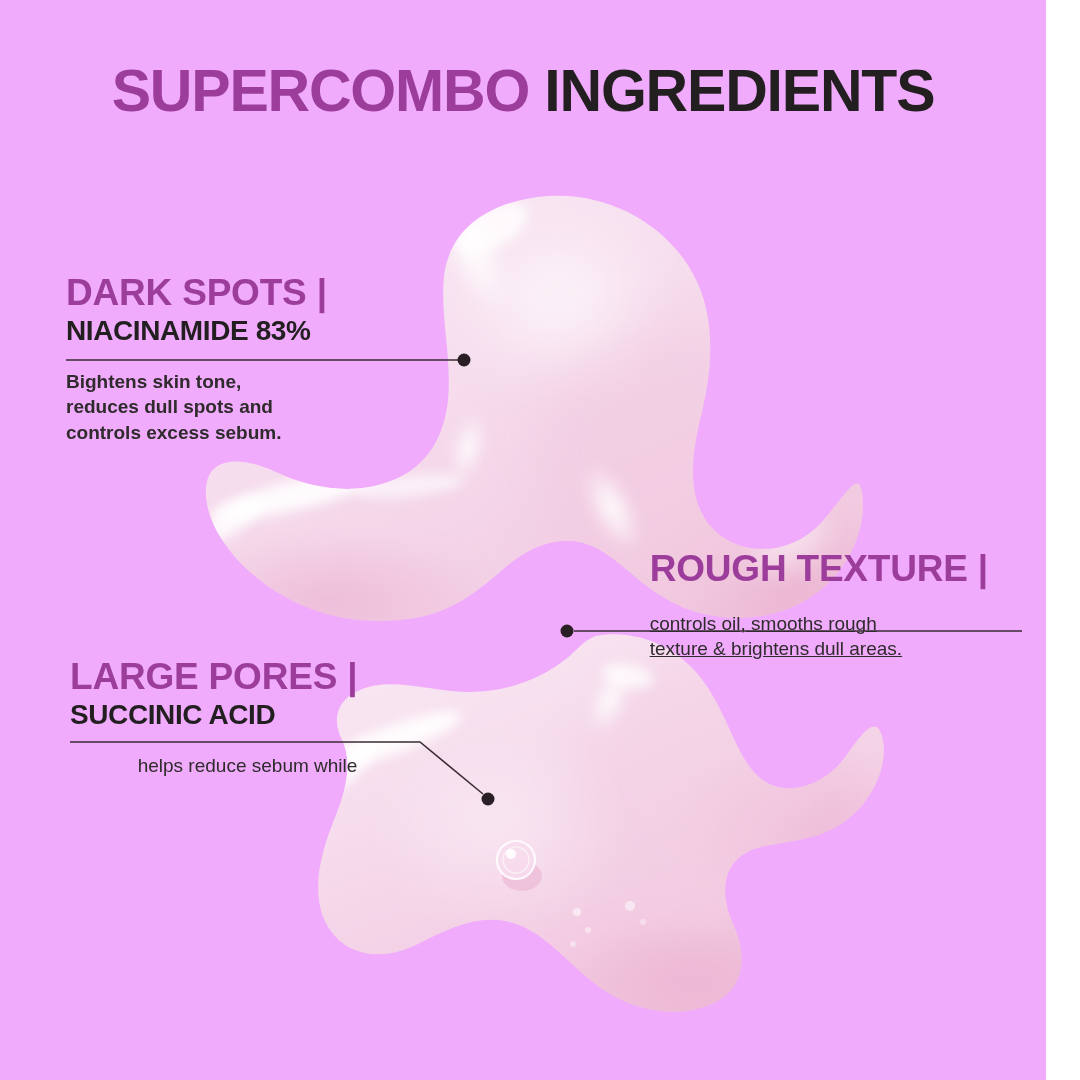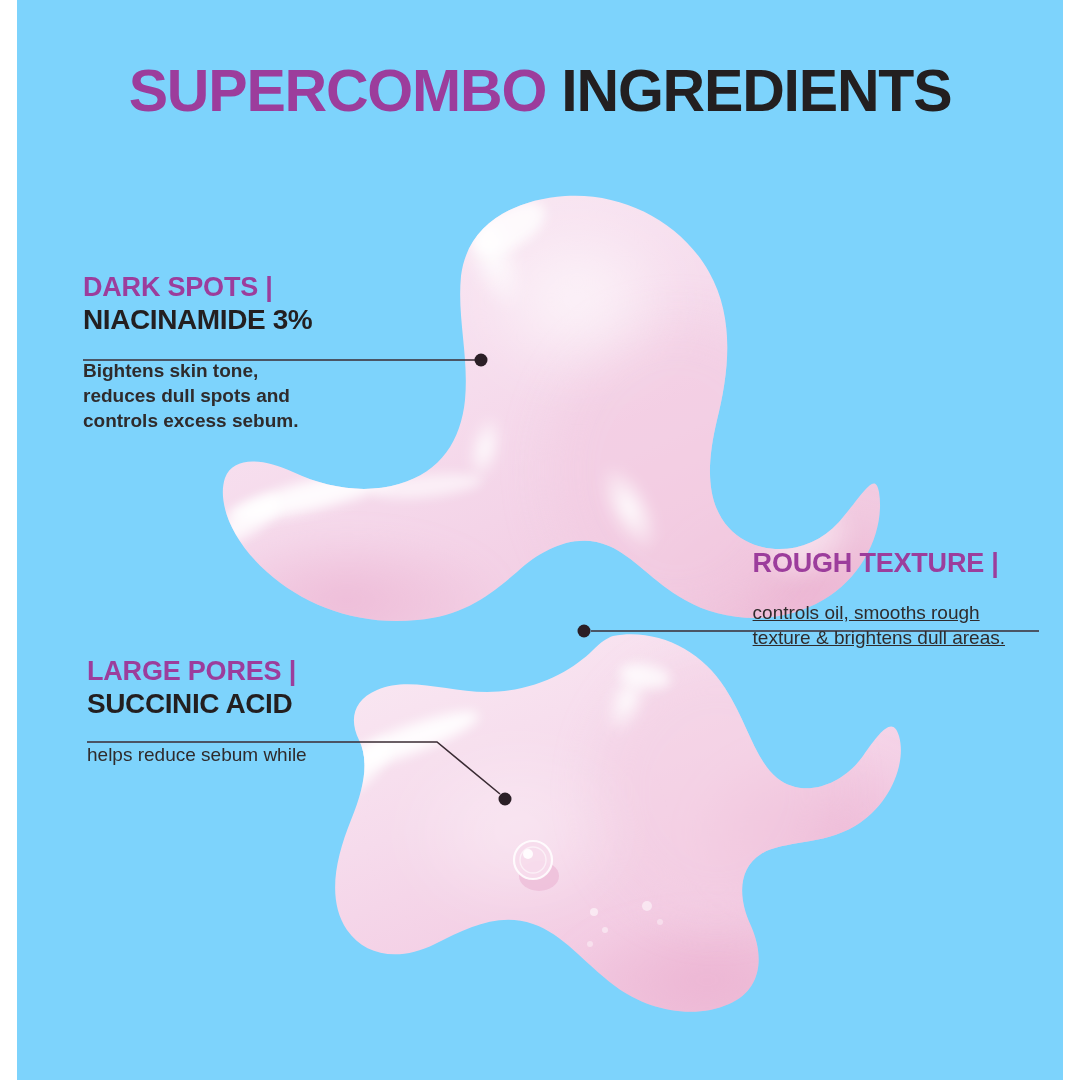--- a/index.html
+++ b/index.html
@@ -5,22 +5,21 @@
   * { margin:0; padding:0; box-sizing:border-box; }
   html, body {
     width:1080px; height:1080px;
     background:#ffffff;
     font-family:"Liberation Sans", sans-serif;
     overflow:hidden;
   }
   #page {
     position:relative;
     width:1046px; height:1080px;
-    background:#7dd3fc;
-    margin-left:17px;
+    background:#f0abfc;
   }
 
   
   #title-bar {
     position:absolute;
     left:0; right:0; top:62px;
     text-align:center;
     white-space:nowrap;
   }
   .title-word {
@@ -40,21 +39,21 @@
     width:1080px; height:1080px;
     pointer-events:none;
   }
 
   
   .callout { position:absolute; }
 
   .callout .kicker {
     color:#9c3d9c;
     font-weight:bold;
-    font-size:27px;
+    font-size:37px;
     letter-spacing:-0.2px;
     line-height:1.14;
     white-space:nowrap;
   }
   .callout .ingredient {
     color:#231f20;
     font-weight:bold;
     font-size:28px;
     letter-spacing:-0.4px;
     line-height:1.18;
@@ -76,21 +75,21 @@
   #callout-rough-texture {
     right:58px; top:548px;
     text-align:left;
   }
   #callout-rough-texture .body { margin-top:21px;text-decoration:underline; }
 
   #callout-large-pores {
     left:70px; top:656px;
     text-align:left;
   }
-  #callout-large-pores .body { margin-top:22px; text-align:center; }
+  #callout-large-pores .body { margin-top:22px; text-align:right; }
 
   
   #leaders {
     position:absolute;
     left:0; top:0;
     width:1080px; height:1080px;
   }
 </style>
 </head>
 <body>
@@ -292,21 +291,21 @@
     </g>
 
     <g>
       <polyline points="70,742 420,742 483,794" fill="none" stroke="#3a2b33" stroke-width="1.6"></polyline>
       <circle cx="488" cy="799" r="6.5" fill="#2b1f26"></circle>
     </g>
   </svg>
 
   <div class="callout" id="callout-dark-spots">
     <div class="kicker">DARK SPOTS |</div>
-    <div class="ingredient">NIACINAMIDE 3%</div>
+    <div class="ingredient">NIACINAMIDE 83%</div>
     <div class="body">
       <div>Bightens skin tone,</div>
       <div>reduces dull spots and</div>
       <div>controls excess sebum.</div>
     </div>
   </div>
 
   <div class="callout" id="callout-rough-texture">
     <div class="kicker">ROUGH TEXTURE |</div>
     <div class="body">

